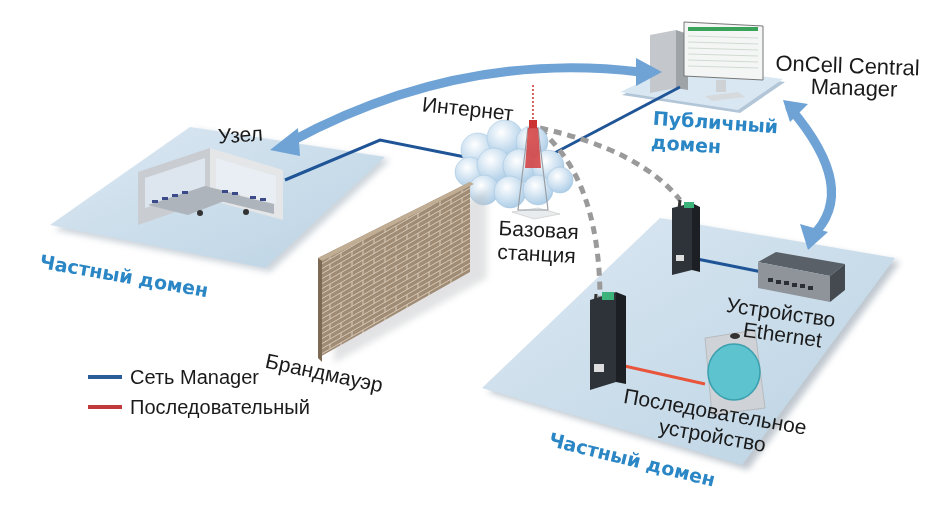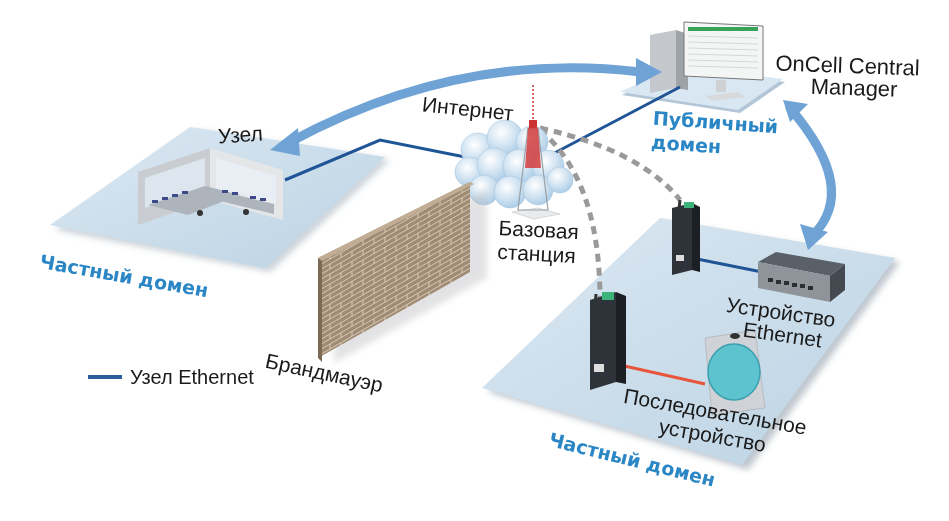--- a/index.html
+++ b/index.html
@@ -212,16 +212,20 @@
 </div>
 
 <div class="lbl" style="left:626px;top:384px;transform:rotate(10deg);transform-origin:left top;line-height:24px;">
   <div>Последовательное</div>
   <div style="padding-left:40px;">устройство</div>
 </div>
 
 <div class="legend">
   <div class="legend-row">
     <span class="legend-swatch" style="background:#2b5d9b;"></span>
-    <span class="legend-text">Узел Ethernet</span>
+    <span class="legend-text">Сеть Manager</span>
   </div>
+  <div class="legend-row">
+    <span class="legend-swatch" style="background:#c0393b;"></span>
+    <span class="legend-text">Последовательный</span>
+  </div>
 </div>
 </div>
 
 </body></html>

